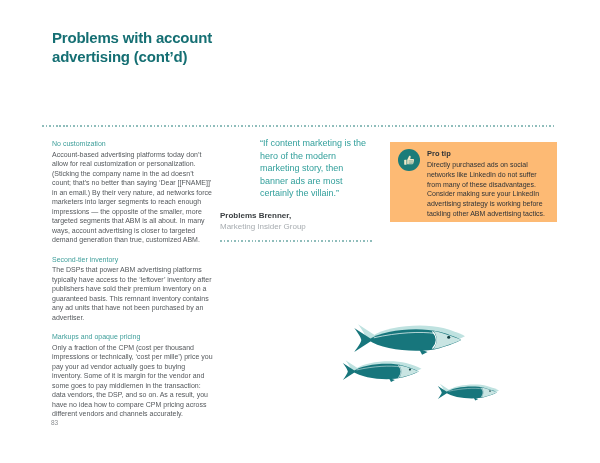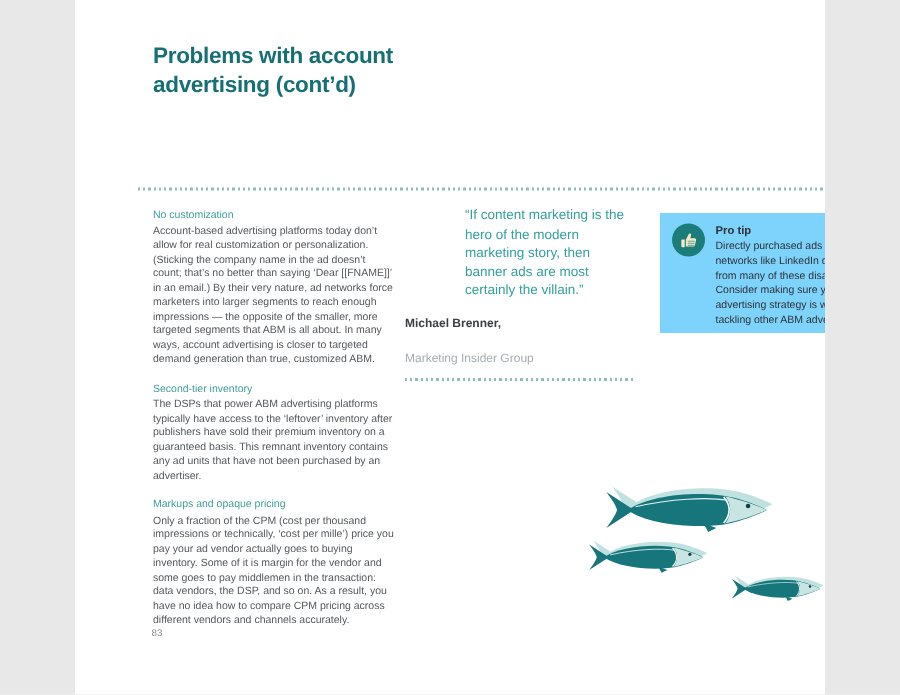--- a/index.html
+++ b/index.html
@@ -1,19 +1,19 @@
 <!DOCTYPE html>
 <html><head>
 <meta charset="utf-8">
 <style>
   * { margin:0; padding:0; box-sizing:border-box; }
   html,body { background:#e8e8e8; }
   .page {
     position:relative;
-    width:500px; height:463px;
+    width:600px; height:463px;
     background:#ffffff;
     font-family:"Liberation Sans", sans-serif;
     overflow:hidden;
     margin:0 auto;
   }
   .page-title {
     position:absolute; left:52px; top:28px; width:185px;
     color:#156f73; font-size:15px; font-weight:bold; line-height:19px;
     letter-spacing:-0.2px;
   }
@@ -26,27 +26,27 @@
   
   .left-col { position:absolute; left:52px; top:139px; width:162px; }
   .section { margin-bottom:10px; }
   .section-heading { color:#3e9e9a; font-size:7px; line-height:9.5px; margin-bottom:1px; }
   .section-body { color:#54585c; font-size:7px; line-height:9.5px; }
 
   
   .quote-col { position:absolute; left:220px; top:137px; width:152px; }
   .quote-text { color:#33a09c; font-size:9px; line-height:12.5px;margin-left:40px; }
   .quote-author { color:#3c4043; font-weight:bold; font-size:8px; line-height:10px; margin-top:11px; }
-  .quote-org { color:#a7acb0; font-size:8px; line-height:10px; margin-top:13px; }
+  .quote-org { color:#a7acb0; font-size:8px; line-height:10px; margin-top:1px; }
   .quote-rule { width:152px; margin-top:8px; }
 
   
   .pro-tip {
     position:absolute; left:390px; top:142px; width:167px; height:80px;
-    background:#7dd3fc; padding:7px 8px 7px 8px;
+    background:#fdba74; padding:7px 8px 7px 8px;
   }
   .tip-icon {
     position:absolute; left:8px; top:7px; width:22px; height:22px;
     background:#1b7c79; border-radius:50%;
     display:flex; align-items:center; justify-content:center;
   }
   .tip-text { margin-left:29px; }
   .tip-title { color:#2e3236; font-weight:bold; font-size:7.5px; line-height:10px; }
   .tip-body { color:#2e3236; font-size:7px; line-height:9.8px; margin-top:1px; }
 
@@ -78,21 +78,21 @@
       <div class="section-body">The DSPs that power ABM advertising platforms typically have access to the ‘leftover’ inventory after publishers have sold their premium inventory on a guaranteed basis. This remnant inventory contains any ad units that have not been purchased by an advertiser.</div>
     </div>
     <div class="section">
       <div class="section-heading">Markups and opaque pricing</div>
       <div class="section-body">Only a fraction of the CPM (cost per thousand impressions or technically, ‘cost per mille’) price you pay your ad vendor actually goes to buying inventory. Some of it is margin for the vendor and some goes to pay middlemen in the transaction: data vendors, the DSP, and so on. As a result, you have no idea how to compare CPM pricing across different vendors and channels accurately.</div>
     </div>
   </div>
 
   <div class="quote-col">
     <div class="quote-text">“If content marketing is the hero of the modern marketing story, then banner ads are most certainly the villain.”</div>
-    <div class="quote-author">Michael Brenner,</div>
+    <div class="quote-author">Problems Brenner,</div>
     <div class="quote-org">Marketing Insider Group</div>
     <div class="dotted quote-rule"></div>
   </div>
 
   <div class="pro-tip">
     <div class="tip-icon">
       <svg width="13" height="13" viewBox="0 0 16 16">
         <path fill="#f3e9c8" d="M2.2 7h2.1v6.3H2.2c-.4 0-.7-.3-.7-.7V7.7c0-.4.3-.7.7-.7z"></path>
         <path fill="#f3e9c8" d="M5.2 13.3V7.2l2.3-4.6c.2-.5.8-.7 1.3-.5.5.2.8.7.7 1.3l-.6 2.6h3.5c.8 0 1.4.8 1.2 1.6l-1 4.1c-.1.6-.7 1-1.3 1H5.2z"></path>
         <g stroke="#1b7c79" stroke-width=".55">

